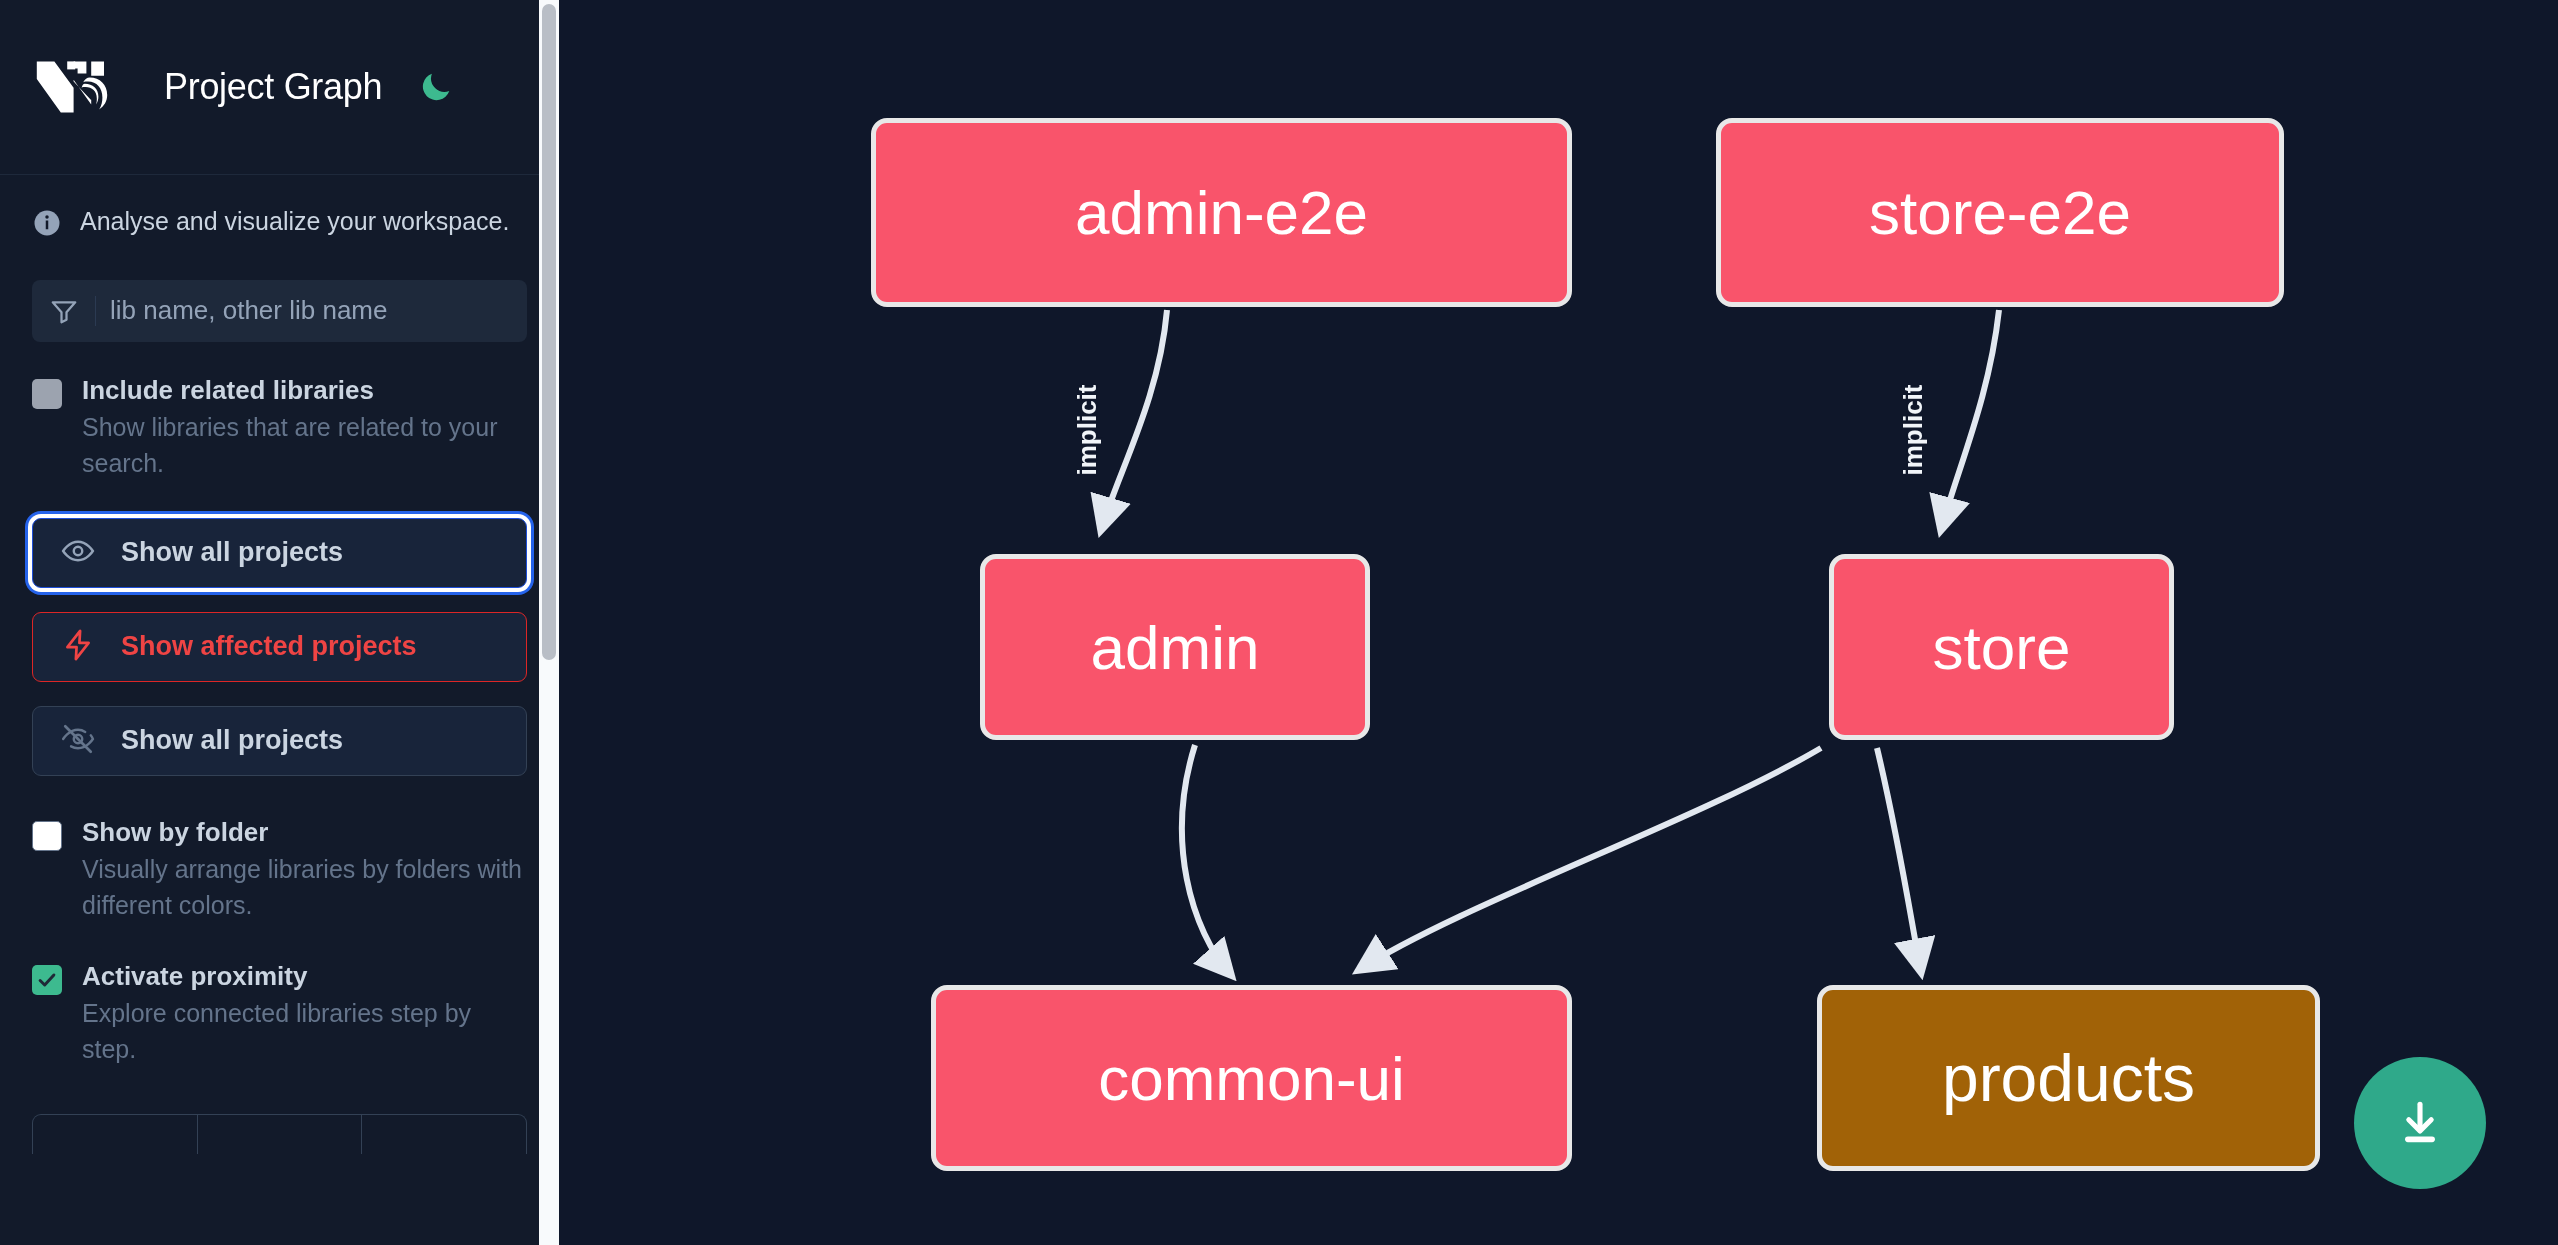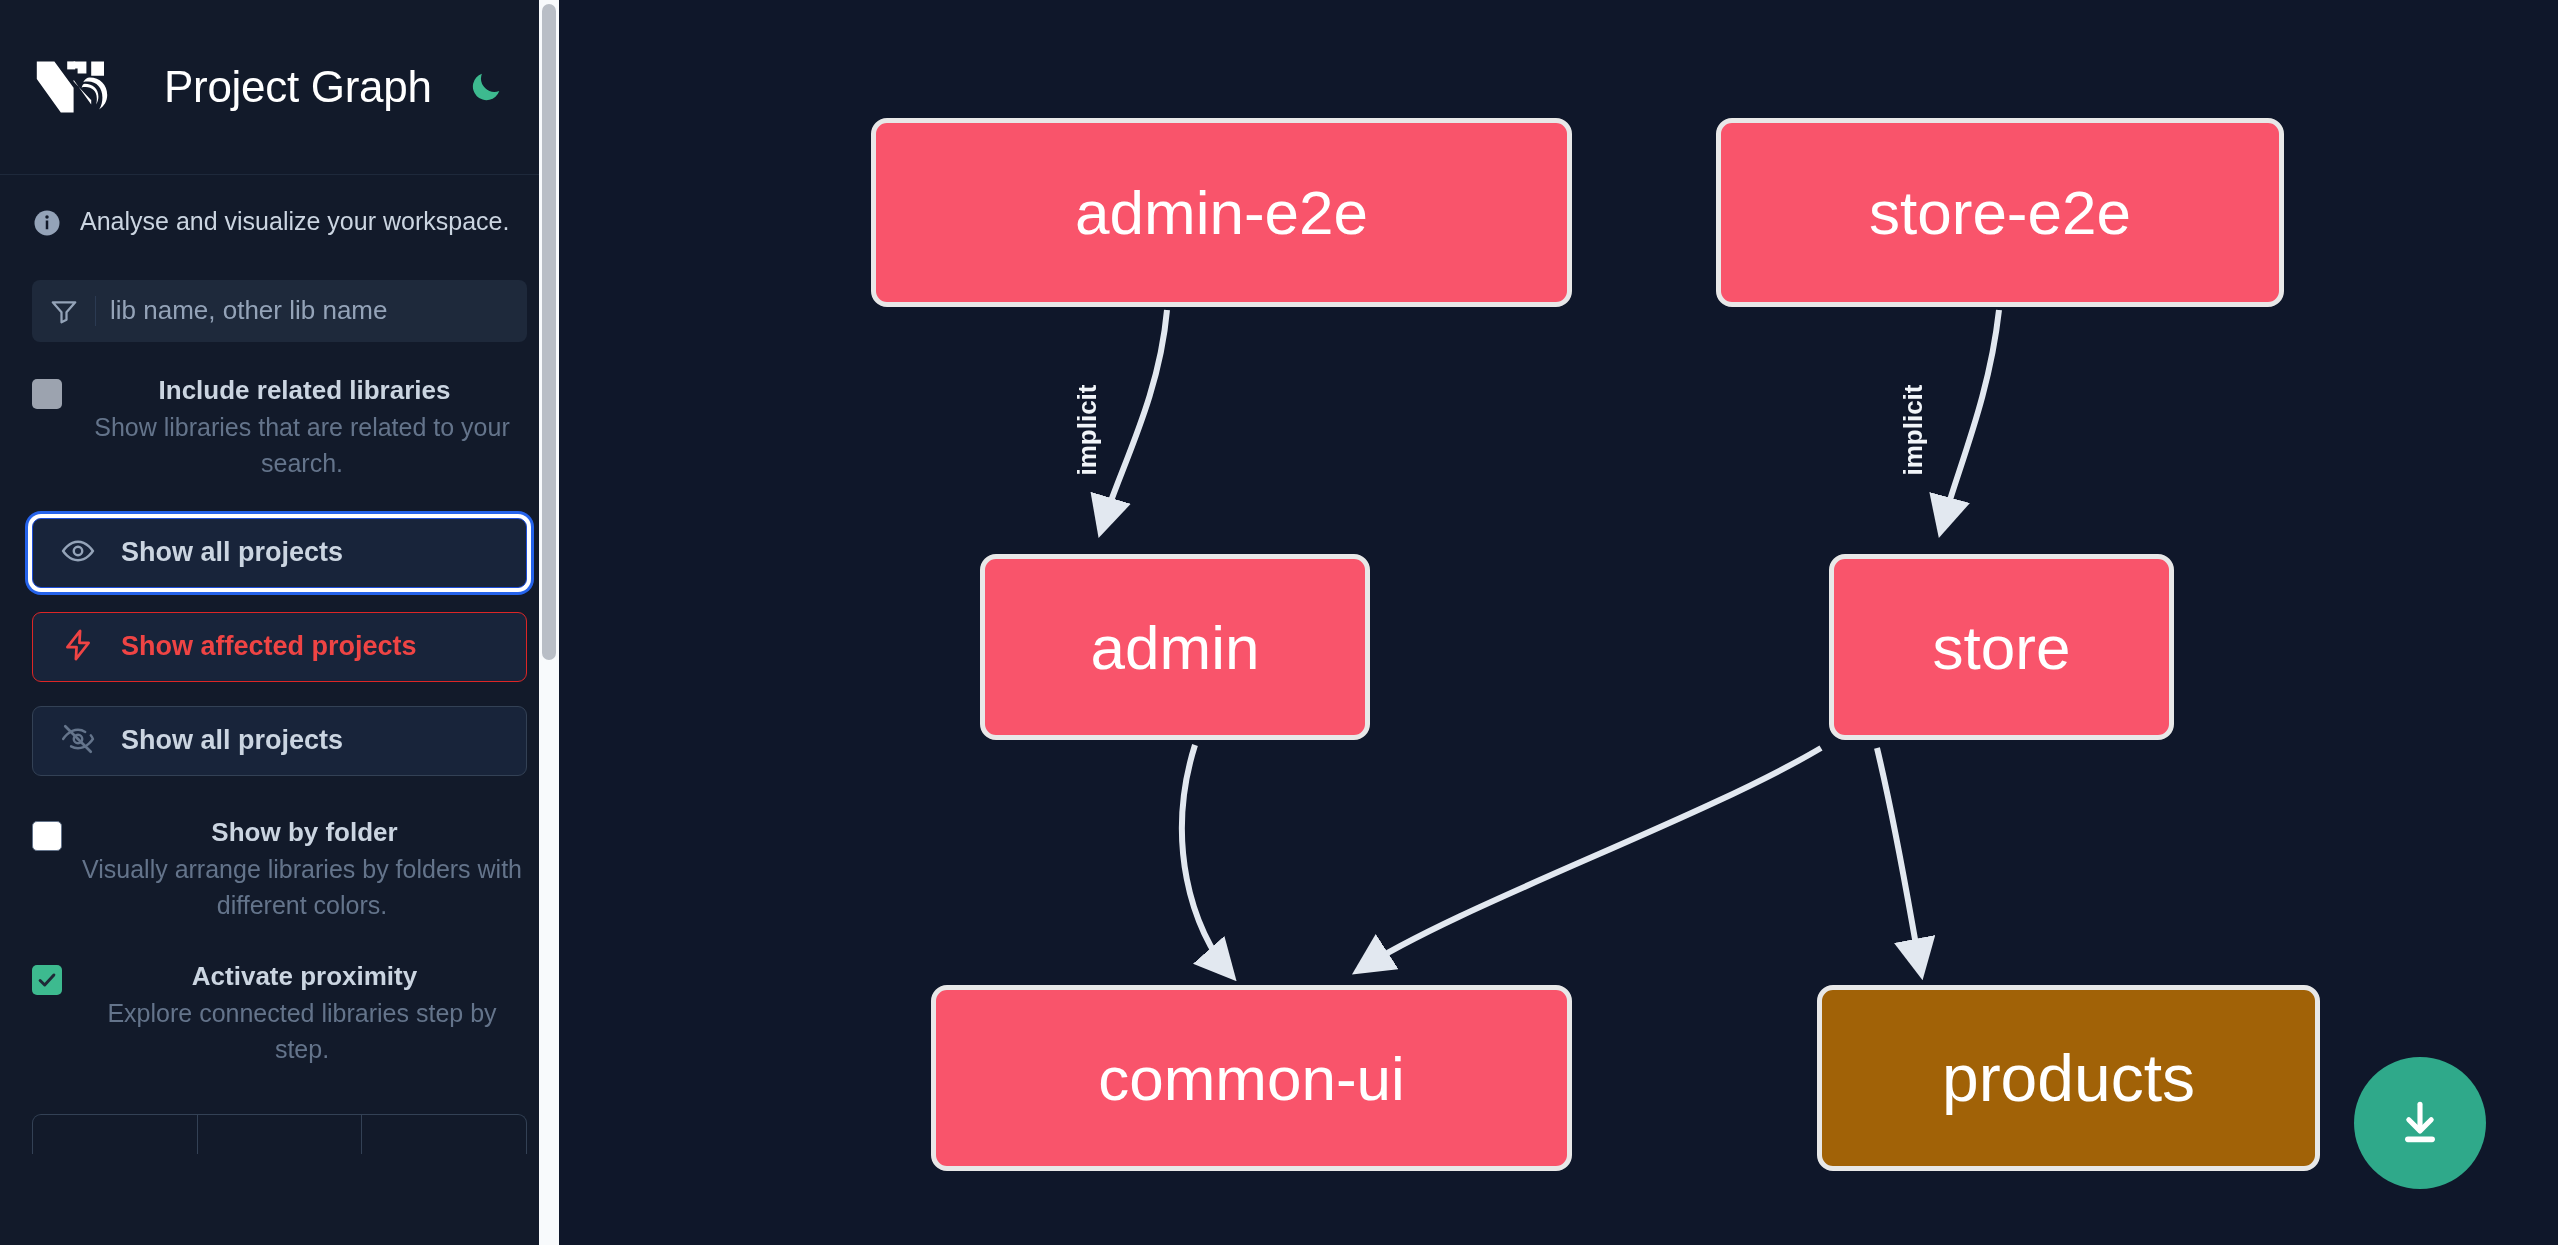--- a/index.html
+++ b/index.html
@@ -26,21 +26,21 @@
     display: flex;
     align-items: center;
     padding-left: 32px;
     gap: 0;
     border-bottom: 1px solid #1e293b;
   }
   .nx-logo { width: 96px; height: 64px; flex: 0 0 96px; }
   .header-title {
     margin-left: 36px;
     color: #ffffff;
-    font-size: 44px;
+    font-size: 36px;
     font-weight: 500;
     letter-spacing: -0.3px;
     white-space: nowrap;
   }
   .moon-btn {
     margin-left: 32px;
     width: 44px; height: 44px;
     display: flex; align-items: center; justify-content: center;
     cursor: pointer;
   }
@@ -74,21 +74,21 @@
     background: transparent;
     border: 0;
     outline: none;
     color: #cbd5e1;
     font-size: 26px;
     font-family: "Liberation Sans", sans-serif;
     padding: 0 14px;
   }
   .search-input::placeholder { color: #94a3b8; }
 
-  .check-block { padding: 32px 32px 0 32px; display: flex; gap: 20px; text-align: center; }
+  .check-block { padding: 32px 32px 0 32px; display: flex; gap: 20px; }
   .cb {
     width: 30px; height: 30px; flex: 0 0 30px;
     border-radius: 5px;
     margin-top: 5px;
     display: flex; align-items: center; justify-content: center;
     cursor: pointer;
   }
   .cb.grey  { background: #9ca3af; }
   .cb.white { background: #ffffff; border: 1px solid #64748b; }
   .cb.green { background: #3dba8f; }

